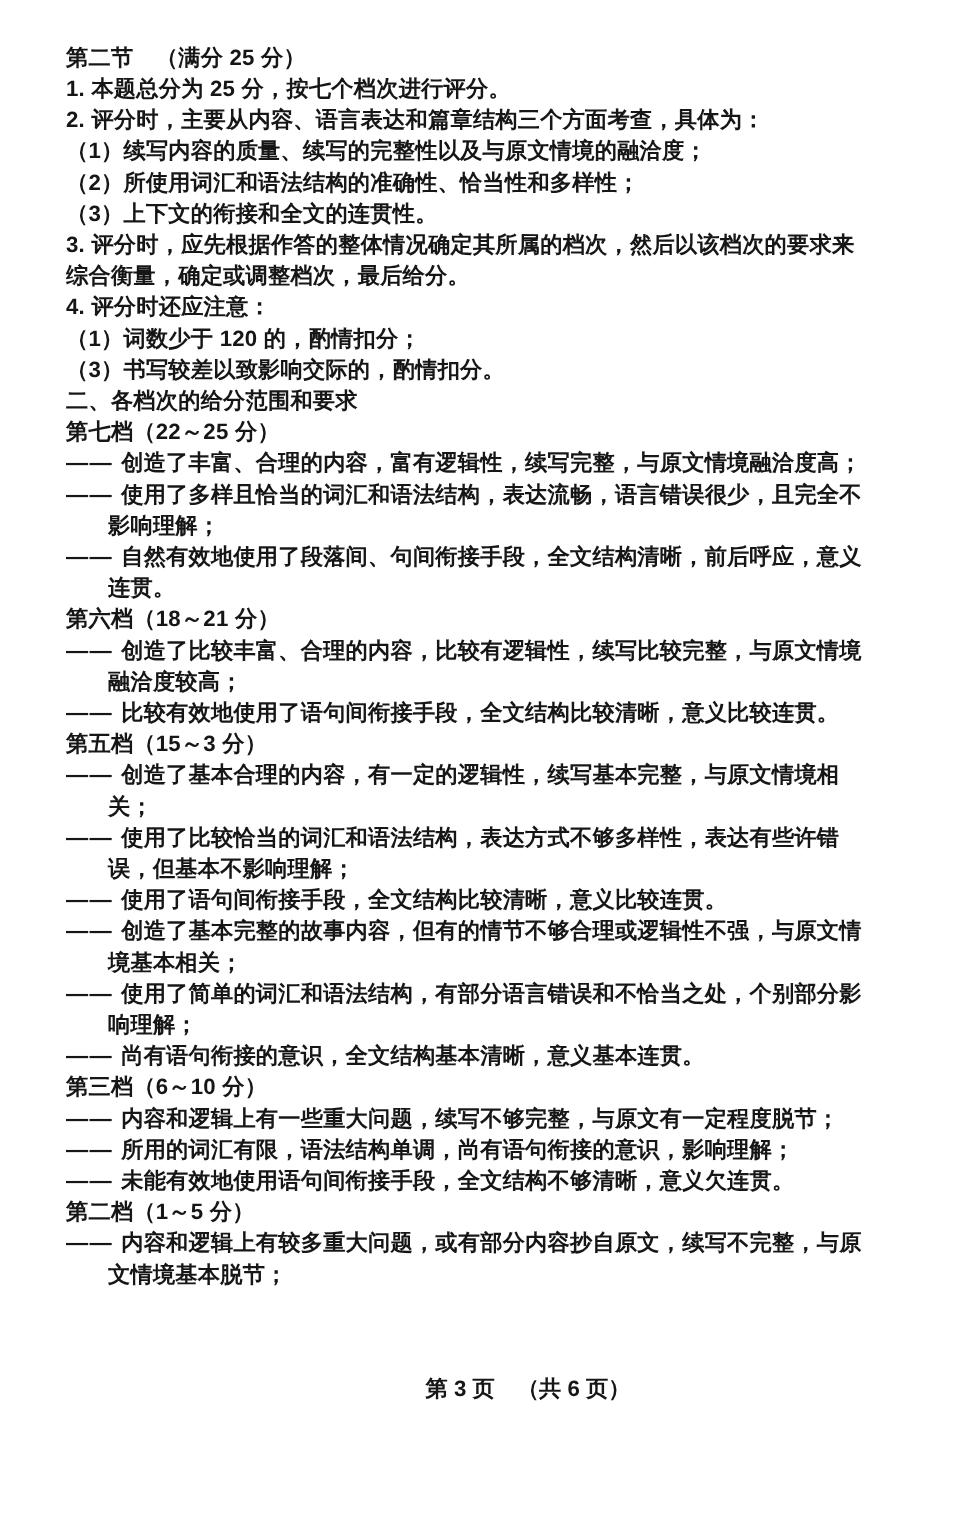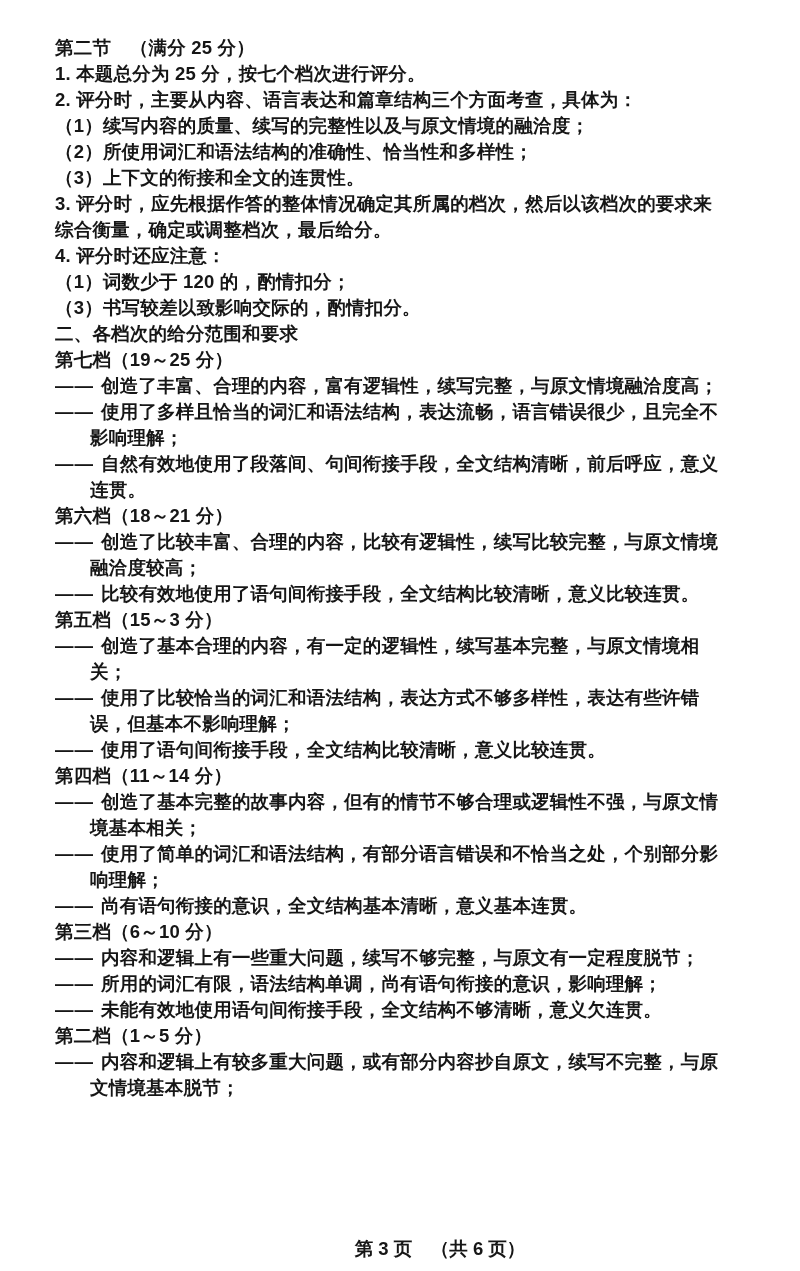--- a/index.html
+++ b/index.html
@@ -33,21 +33,21 @@
     padding-left: 35px;
     text-indent: -35px;
   }
   .dash {
     margin-right: 7px;
     letter-spacing: 1px;
     white-space: nowrap;
   }
   .footer {
     position: absolute;
-    top: 1236px;
+    top: 1144px;
     left: 0;
     width: 800px;
     text-align: center;
     text-indent: 80px;
     font-size: 18.5px;
     line-height: 26px;
     color: #161616;
     font-weight: 700;
   }
 </style>
@@ -63,32 +63,31 @@
         <div class="p">（1）续写内容的质量、续写的完整性以及与原文情境的融洽度；</div>
         <div class="p">（2）所使用词汇和语法结构的准确性、恰当性和多样性；</div>
         <div class="p">（3）上下文的衔接和全文的连贯性。</div>
         <div class="p">3.  评分时，应先根据作答的整体情况确定其所属的档次，然后以该档次的要求来综合衡量，确定或调整档次，最后给分。</div>
         <div class="p">4.  评分时还应注意：</div>
         <div class="p">（1）词数少于 120 的，酌情扣分；</div>
         <div class="p">（3）书写较差以致影响交际的，酌情扣分。</div>
       </div>
     <div class="p">二、各档次的给分范围和要求</div>
     <div>
-        <div class="p">第七档（19～25 分）</div>
+        <div class="p">第七档（22～25 分）</div>
         <div class="hang"><span class="dash">——</span><span>创造了丰富、合理的内容，富有逻辑性，续写完整，与原文情境融洽度高；</span></div>
         <div class="hang"><span class="dash">——</span><span>使用了多样且恰当的词汇和语法结构，表达流畅，语言错误很少，且完全不影响理解；</span></div>
         <div class="hang"><span class="dash">——</span><span>自然有效地使用了段落间、句间衔接手段，全文结构清晰，前后呼应，意义连贯。</span></div>
         <div class="p">第六档（18～21 分）</div>
         <div class="hang"><span class="dash">——</span><span>创造了比较丰富、合理的内容，比较有逻辑性，续写比较完整，与原文情境融洽度较高；</span></div>
         <div class="hang"><span class="dash">——</span><span>比较有效地使用了语句间衔接手段，全文结构比较清晰，意义比较连贯。</span></div>
         <div class="p">第五档（15～3 分）</div>
         <div class="hang"><span class="dash">——</span><span>创造了基本合理的内容，有一定的逻辑性，续写基本完整，与原文情境相关；</span></div>
         <div class="hang"><span class="dash">——</span><span>使用了比较恰当的词汇和语法结构，表达方式不够多样性，表达有些许错误，但基本不影响理解；</span></div>
         <div class="hang"><span class="dash">——</span><span>使用了语句间衔接手段，全文结构比较清晰，意义比较连贯。</span></div>
-        <div class="p">第四档（11～14 分）</div>
         <div class="hang"><span class="dash">——</span><span>创造了基本完整的故事内容，但有的情节不够合理或逻辑性不强，与原文情境基本相关；</span></div>
         <div class="hang"><span class="dash">——</span><span>使用了简单的词汇和语法结构，有部分语言错误和不恰当之处，个别部分影响理解；</span></div>
         <div class="hang"><span class="dash">——</span><span>尚有语句衔接的意识，全文结构基本清晰，意义基本连贯。</span></div>
         <div class="p">第三档（6～10 分）</div>
         <div class="hang"><span class="dash">——</span><span>内容和逻辑上有一些重大问题，续写不够完整，与原文有一定程度脱节；</span></div>
         <div class="hang"><span class="dash">——</span><span>所用的词汇有限，语法结构单调，尚有语句衔接的意识，影响理解；</span></div>
         <div class="hang"><span class="dash">——</span><span>未能有效地使用语句间衔接手段，全文结构不够清晰，意义欠连贯。</span></div>
         <div class="p">第二档（1～5 分）</div>
         <div class="hang"><span class="dash">——</span><span>内容和逻辑上有较多重大问题，或有部分内容抄自原文，续写不完整，与原文情境基本脱节；</span></div>
       </div>

